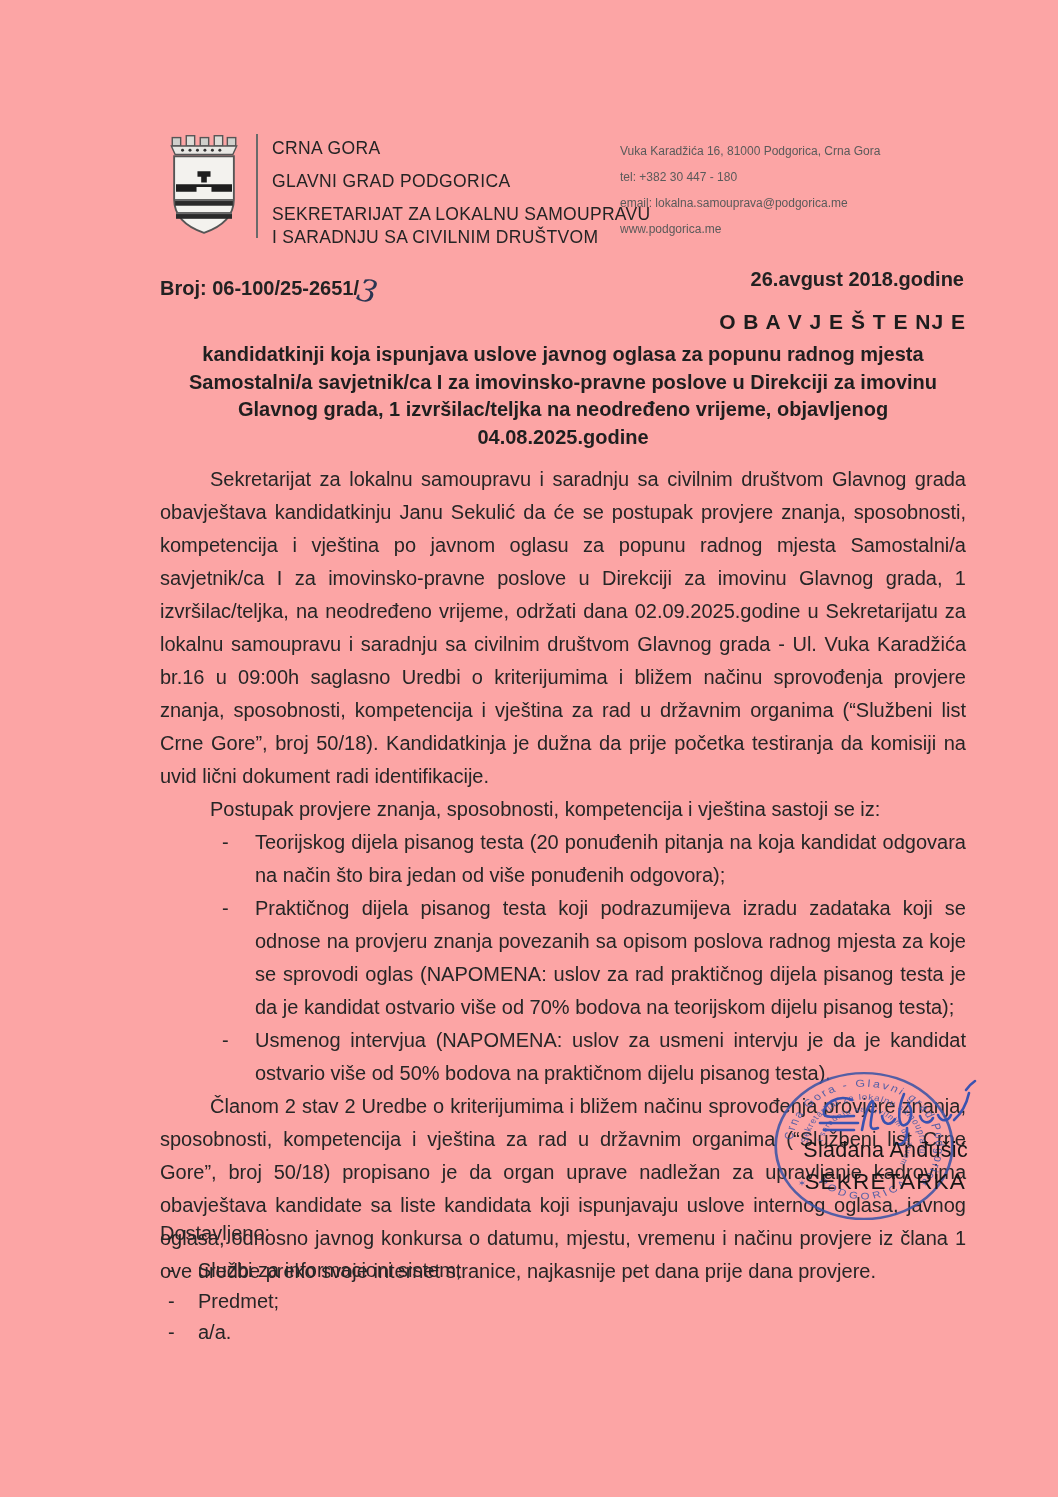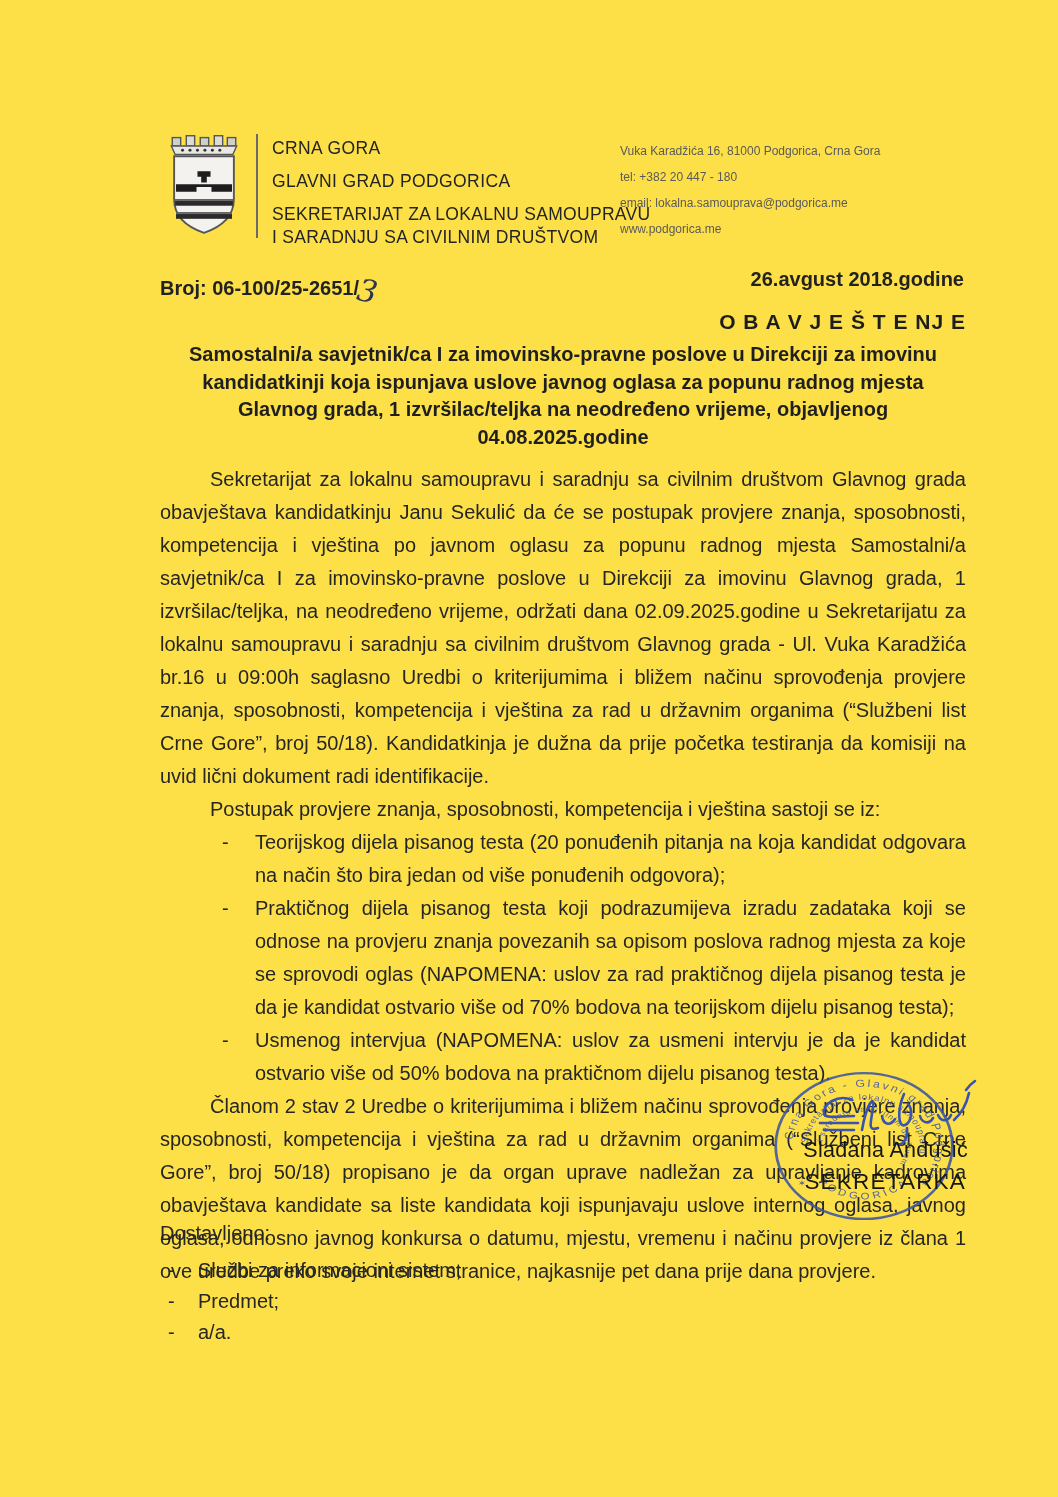--- a/index.html
+++ b/index.html
@@ -1,20 +1,20 @@
 <!DOCTYPE html>
 <html><head>
 <meta charset="utf-8">
 <style>
   * { margin:0; padding:0; box-sizing:border-box; }
   html,body { width:1058px; height:1497px; background:#e9e9e9; }
   body { font-family:"Liberation Sans", sans-serif; }
   .page {
     position:relative; width:1058px; height:1497px;
-    background:#fde047; color:#2b2b2b; overflow:hidden;
+    background:#fca5a5; color:#2b2b2b; overflow:hidden;
   }
 
   
   .header { position:absolute; top:132px; left:162px; display:flex; align-items:flex-start; }
   .coa { width:84px; height:112px; flex:0 0 auto; }
   .hdr-divider { width:2px; height:104px; background:#6a6a6a; margin:2px 14px 0 10px; }
   .org-block { padding-top:6px; color:#242424; }
   .org-line1 { font-size:17.5px; letter-spacing:.4px; margin-bottom:12px; }
   .org-line2 { font-size:17.5px; letter-spacing:.4px; margin-bottom:11px; }
   .org-line3 { font-size:17.5px; letter-spacing:.3px; line-height:23px; }
@@ -96,35 +96,35 @@
       <div class="org-line2">GLAVNI GRAD PODGORICA</div>
       <div class="org-line3">
         <div>SEKRETARIJAT ZA LOKALNU SAMOUPRAVU</div>
         <div>I SARADNJU SA CIVILNIM DRUŠTVOM</div>
       </div>
     </div>
   </div>
 
   <div class="contact">
     <div>Vuka Karadžića 16, 81000 Podgorica, Crna Gora</div>
-    <div>tel: +382 20 447 - 180</div>
+    <div>tel: +382 30 447 - 180</div>
     <div>email: lokalna.samouprava@podgorica.me</div>
     <div>www.podgorica.me</div>
   </div>
 
   <div class="ref-row">
     <div class="ref-number"><span>Broj: 06-100/25-2651/</span><span class="hand-3">3</span></div>
     <div class="ref-date">26.avgust 2018.godine</div>
   </div>
 
   <div class="content">
     <div class="notice-title">O B A V J E Š T E NJ E</div>
     <div class="notice-subtitle">
+      <div>kandidatkinji koja ispunjava uslove javnog oglasa za popunu radnog mjesta</div>
       <div>Samostalni/a savjetnik/ca I za  imovinsko-pravne poslove u Direkciji za imovinu</div>
-      <div>kandidatkinji koja ispunjava uslove javnog oglasa za popunu radnog mjesta</div>
       <div>Glavnog grada, 1 izvršilac/teljka na neodređeno vrijeme, objavljenog</div>
       <div>04.08.2025.godine</div>
     </div>
 
     <div class="bodytext">
       <div class="para indent">Sekretarijat za lokalnu samoupravu i saradnju sa civilnim društvom Glavnog grada obavještava kandidatkinju Janu Sekulić da će se postupak provjere znanja, sposobnosti, kompetencija i vještina po javnom oglasu za popunu radnog mjesta Samostalni/a savjetnik/ca I za imovinsko-pravne poslove u Direkciji za imovinu Glavnog grada, 1 izvršilac/teljka, na neodređeno vrijeme, održati dana 02.09.2025.godine u Sekretarijatu za lokalnu samoupravu i saradnju sa civilnim društvom Glavnog grada - Ul. Vuka Karadžića br.16 u 09:00h saglasno Uredbi o kriterijumima i bližem načinu sprovođenja provjere znanja, sposobnosti, kompetencija i vještina za rad u državnim organima (“Službeni list Crne Gore”, broj 50/18). Kandidatkinja je dužna da prije početka testiranja da komisiji na uvid lični dokument radi identifikacije.</div>
       <div class="para indent">Postupak provjere znanja, sposobnosti, kompetencija i vještina sastoji se iz:</div>
       <div class="bullets">
         <div class="bullet">
           <span class="dash">-</span>

